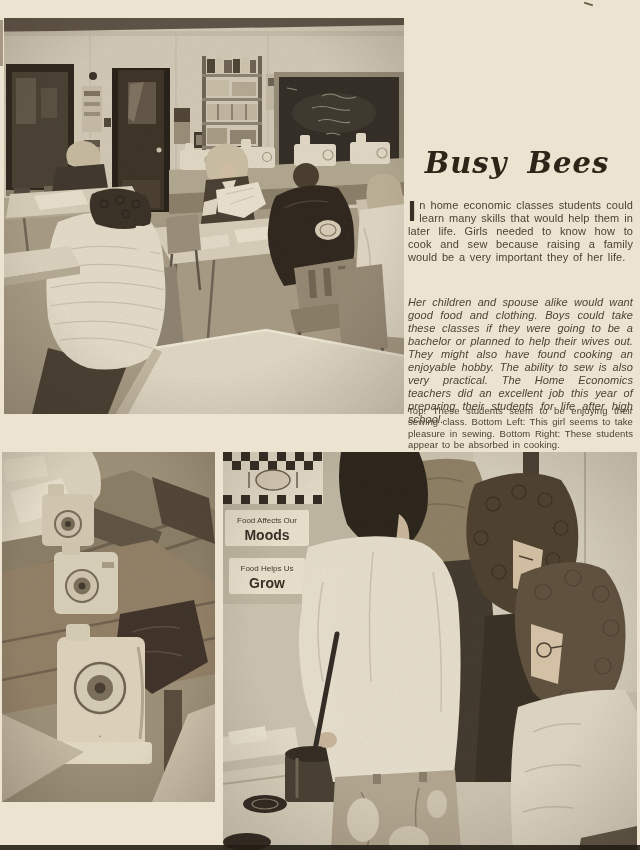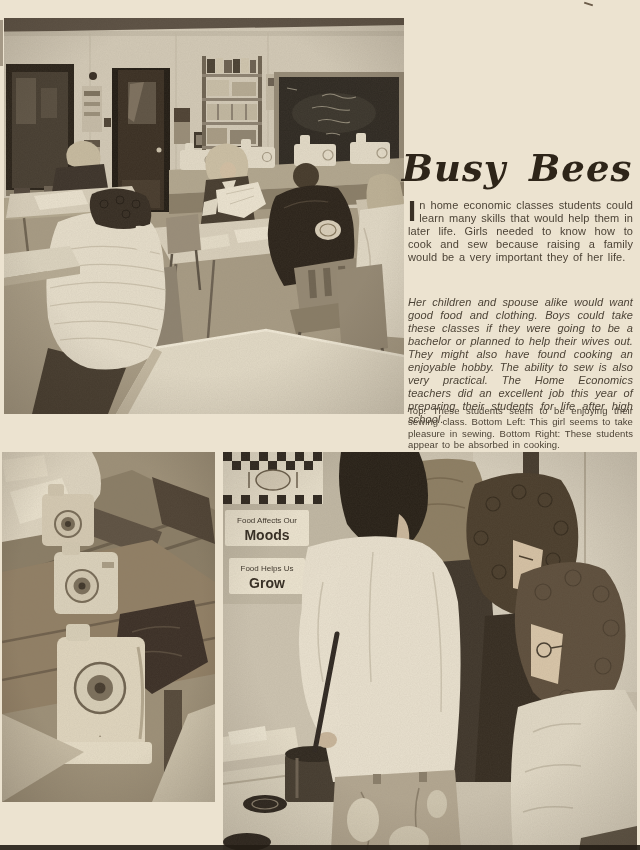--- a/index.html
+++ b/index.html
@@ -8,21 +8,21 @@
     background:#ece3d0;overflow:hidden;
     font-family:"Liberation Sans",sans-serif;
   }
   .photo{position:absolute;display:block;}
   .photo-top{left:4px;top:18px;}
   .photo-bl{left:2px;top:452px;}
   .photo-br{left:223px;top:452px;}
   .title{
     position:absolute;left:398px;top:148px;width:238px;margin:0;
     font-family:"DejaVu Serif","Liberation Serif",serif;
-    font-style:italic;font-weight:bold;font-size:37px;line-height:1.1;
+    font-style:italic;font-weight:bold;font-size:29px;line-height:1.1;
     text-align:center;color:#2e2519;letter-spacing:1px;word-spacing:9px;
   }
   .body{
     position:absolute;left:408px;width:225px;margin:0;
     font-size:11px;line-height:13px;text-align:justify;color:#4c4336;
     letter-spacing:.1px;word-spacing:1.5px;
   }
   .para1{top:199px;}
   .para2{top:296px;font-style:italic;}
   .dropcap{

